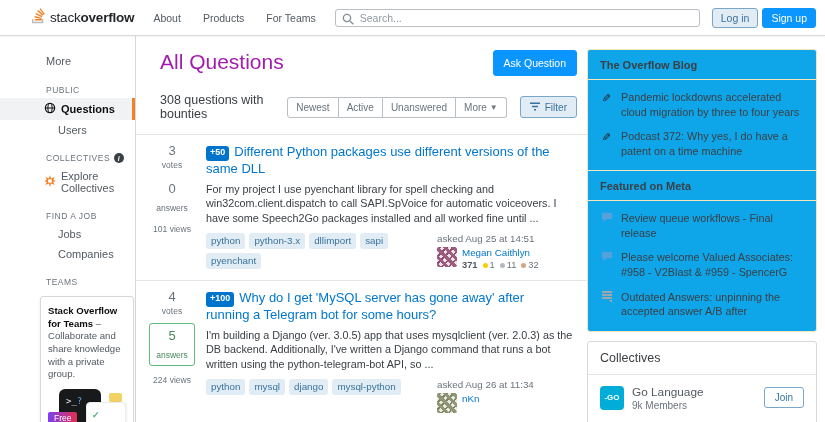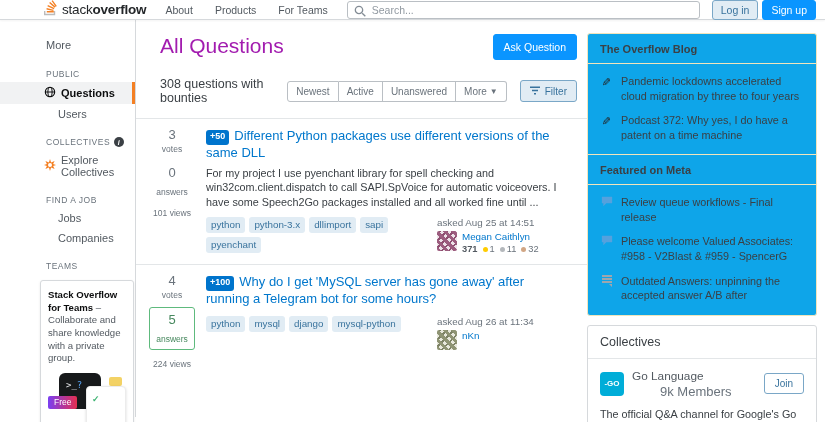--- a/index.html
+++ b/index.html
@@ -2,22 +2,22 @@
 <html><head>
 <meta charset="utf-8">
 <style>
   html,body{margin:0;padding:0;background:#fff;}
   *{box-sizing:border-box;}
   .app{width:825px;height:422px;overflow:hidden;background:#fff;position:relative;
        font-family:"Liberation Sans",sans-serif;color:#3b4045;}
   a{text-decoration:none;}
 
   
-  .topbar{height:20px;display:flex;align-items:center;border-bottom:1px solid #d6d9dc;
-          padding-left:44px;background:#fff;position:relative;z-index:3;
+  .topbar{height:36px;display:flex;align-items:center;border-bottom:1px solid #d6d9dc;
+          padding-left:32px;background:#fff;position:relative;z-index:3;
           box-shadow:0 1px 2px rgba(12,13,14,.05);}
   .logo{display:flex;align-items:center;margin-right:8px;cursor:pointer;}
   .logo-text{font-size:13.5px;color:#232629;margin-left:4px;letter-spacing:-.2px;}
   .logo-text b{font-weight:700;}
   .top-nav{display:flex;}
   .top-link{font-size:10.5px;color:#525960;padding:4px 11px;cursor:pointer;}
   .searchbar{flex:1;margin:0 12px 0 8px;position:relative;}
   .searchbar input{width:100%;height:18px;border:1px solid #babfc4;border-radius:3px;
                    padding:0 6px 0 24px;font-size:10.5px;color:#3b4045;font-family:inherit;outline:none;}
   .searchbar input::placeholder{color:#9199a1;}
@@ -121,21 +121,21 @@
   .y-icon{flex:none;width:13px;padding-top:1px;text-align:center;}
   .pencil{font-size:11px;color:#232629;display:inline-block;transform:scaleX(-1);}
 
   .c-module{margin-top:9px;border:1px solid #d6d9dc;border-radius:3px;background:#fff;}
   .c-head{padding:9px 12px;font-size:12.5px;color:#3b4045;border-bottom:1px solid #e3e6e8;}
   .c-item{padding:10px 12px 11px;}
   .c-row{display:flex;align-items:center;gap:8px;}
   .go-logo{width:24px;height:24px;border-radius:4px;background:#00add8;color:#fff;font-weight:700;
            font-size:8px;display:flex;align-items:center;justify-content:center;flex:none;}
   .c-name{font-size:11.8px;color:#525960;}
-  .c-members{font-size:13px;color:#6a737c;margin-top:1px;margin-left:28px;}
+  .c-members{font-size:10px;color:#6a737c;margin-top:1px;}
   .join-btn{margin-left:auto;background:#fff;border:1px solid #7aa7c7;color:#39739d;font-size:10px;
             padding:4px 10px;border-radius:3px;font-family:inherit;cursor:pointer;}
   .c-desc{font-size:10.8px;color:#3b4045;line-height:1.35;margin-top:8px;}
 </style>
 </head>
 <body>
 
 <div class="app">
 
   <header class="topbar">
@@ -299,20 +299,21 @@
             <span class="vnum">4</span>
             <span class="vlabel">votes</span>
             <span class="abox outlined">
               <span class="vnum">5</span><br>
               <span class="vlabel">answers</span>
             </span>
             <span class="views">224 views</span>
           </div>
           <div class="qmain">
             <div class="qtitle"><span class="bounty">+100</span><a class="qlink">Why do I get 'MySQL server has gone away' after running a Telegram bot for some hours?</a></div>
+            <div class="excerpt">I'm building a Django (ver. 3.0.5) app that uses mysqlclient (ver. 2.0.3) as the DB backend. Additionally, I've written a Django command that runs a bot written using the python-telegram-bot API, so ...</div>
             <div class="qfoot">
               <div class="tags">
                 <span class="tag">python</span>
                 <span class="tag">mysql</span>
                 <span class="tag">django</span>
                 <span class="tag">mysql-python</span>
               </div>
               <div class="asked">
                 <div class="asked-when">asked Aug 26 at 11:34</div>
                 <div class="urow">

